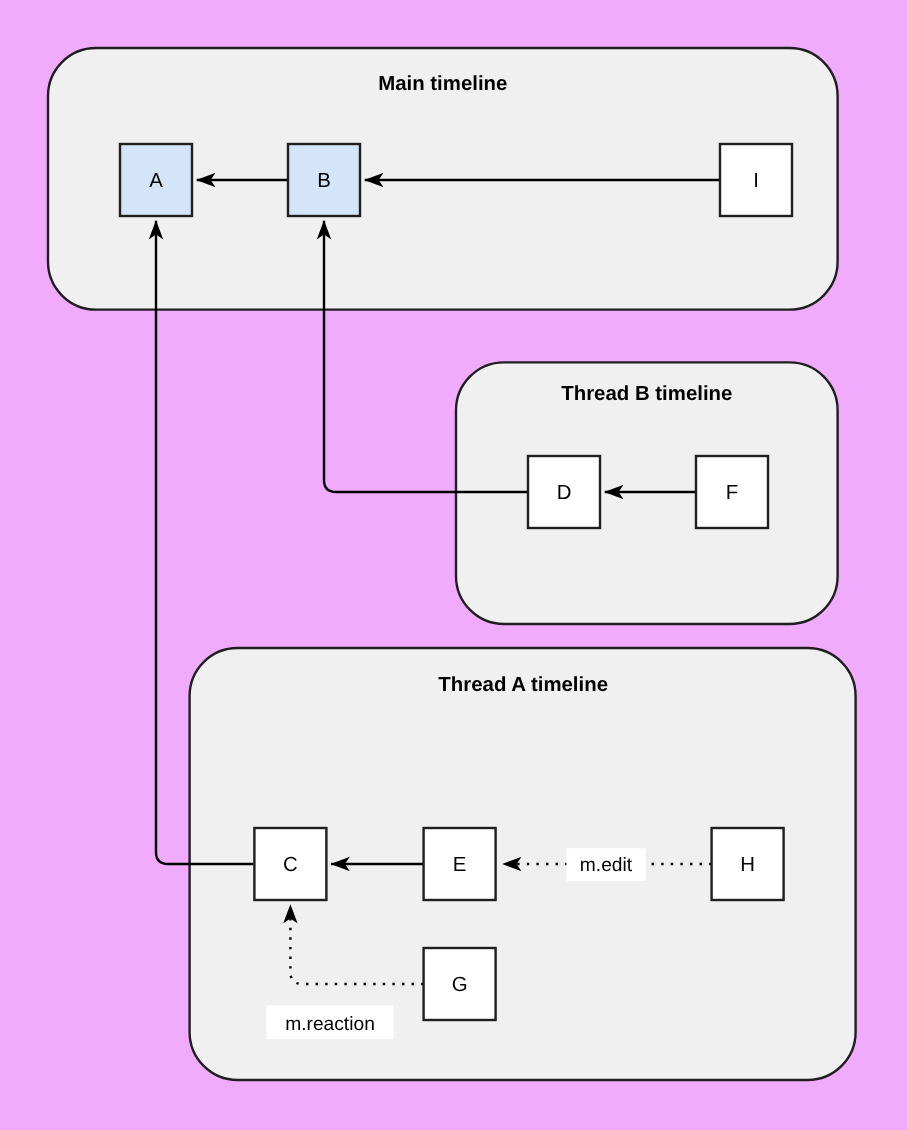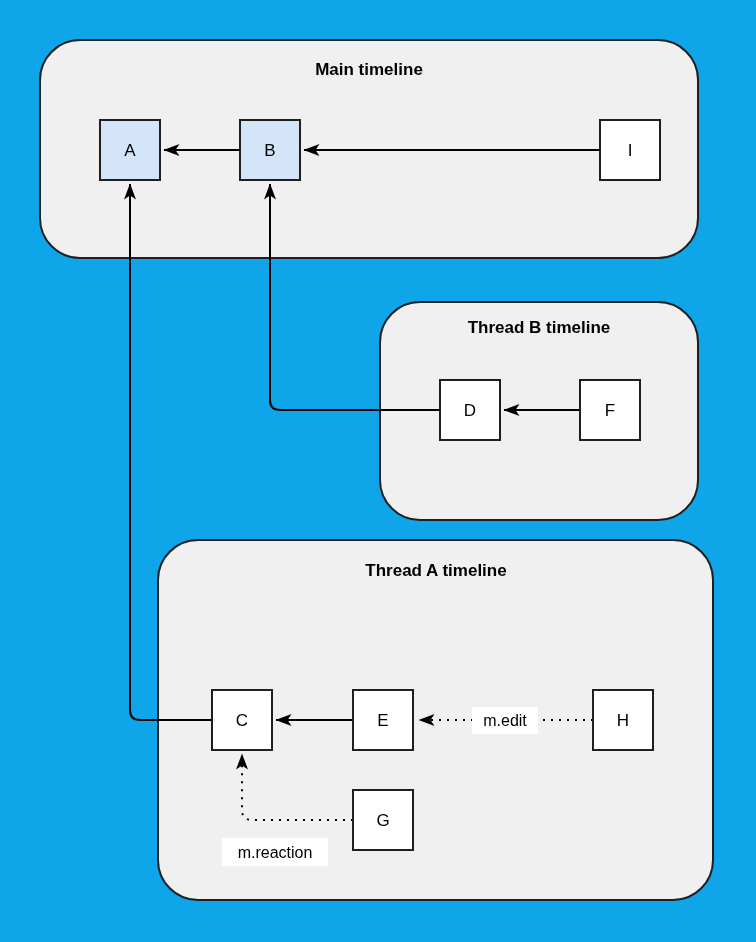--- a/index.html
+++ b/index.html
@@ -7,21 +7,21 @@
     padding: 0;
     background: #ffffff;
     width: 756px;
     height: 942px;
     font-family: "Liberation Sans", sans-serif;
   }
   .stage {
     position: relative;
     width: 756px;
     height: 942px;
-    background: #0ea5e9;
+    background: #f0abfc;
     text-align: right;
   }
   svg { display: block; }
   .container-rect {
     stroke: #1f1f1f;
     stroke-width: 2;
   }
   .node-rect {
     stroke: #1f1f1f;
     stroke-width: 2;

